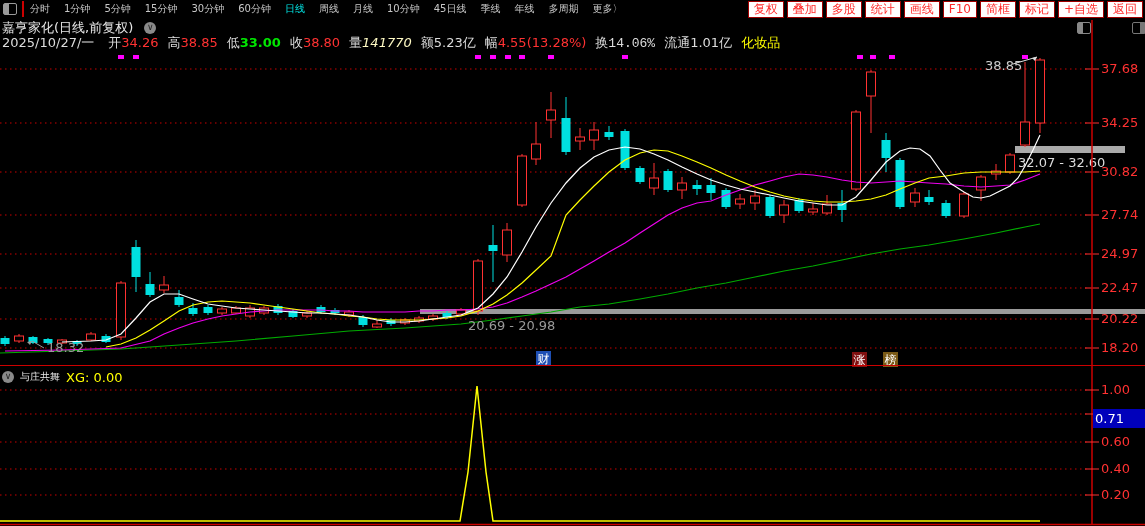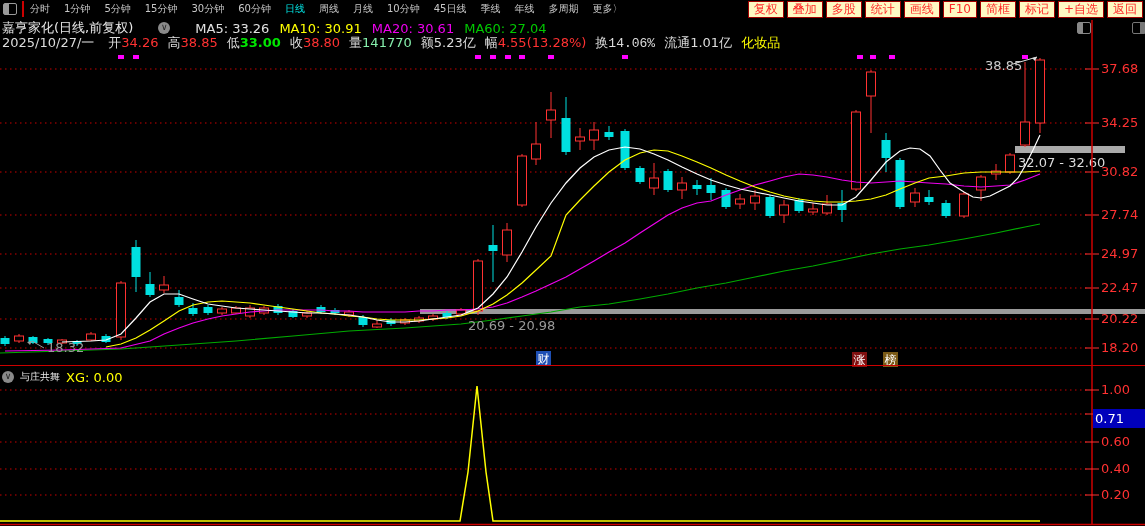--- a/index.html
+++ b/index.html
@@ -7,23 +7,23 @@
   #app{position:relative;width:1145px;height:526px;background:#000;}
   
   #row1{position:absolute;left:0;top:0;width:1145px;height:18px;display:flex;align-items:center;}
   #win-icon{position:absolute;left:3px;top:3px;width:12px;height:10px;border:1px solid #9a9a9a;border-radius:2px;background:#000;}
   #win-icon::after{content:"";position:absolute;left:0;top:0;width:5px;height:10px;background:#9a9a9a;}
   #row1-sep{position:absolute;left:22px;top:1px;width:0;height:16px;border-left:2px solid #cc0000;}
   #periods{position:absolute;left:30px;top:0;height:18px;display:flex;align-items:center;gap:14px;white-space:nowrap;}
   .period{color:#c8c8c8;font-size:10px;cursor:default;}
   .period.active{color:#00e5e5;}
   #tool-buttons{position:absolute;right:2px;top:0;height:18px;display:flex;align-items:center;gap:3px;}
-  .tbtn{border:1px solid #a00000;color:#ff2a2a;font-size:12px;padding:0 5px;height:15px;line-height:15px;background:#fef9c3;}
+  .tbtn{border:1px solid #a00000;color:#ff2a2a;font-size:12px;padding:0 5px;height:15px;line-height:15px;background:#ffffff;}
   
-  #row2{position:absolute;left:2px;top:20px;width:1143px;height:16px;display:flex;align-items:center;gap:25px;white-space:nowrap;}
+  #row2{position:absolute;left:2px;top:20px;width:1143px;height:16px;display:flex;align-items:center;gap:11px;white-space:nowrap;}
   #title{color:#e8e8e8;font-size:13px;}
   .chev-icon{display:inline-block;width:12px;height:12px;border-radius:50%;background:#8a8a8a;color:#222;
     font-size:9px;line-height:11px;text-align:center;}
   .ma{font-size:13px;}
   #row2-right-icon{position:absolute;left:1077px;top:22px;width:12px;height:10px;border:1px solid #888;border-radius:2px;}
   #row2-right-icon::after{content:"";position:absolute;left:0;top:0;width:5px;height:10px;background:#888;}
   #row2-corner-icon{position:absolute;left:1132px;top:22px;width:12px;height:10px;border:1px solid #777;border-radius:2px;}
   #row2-corner-icon::after{content:"";position:absolute;right:0;top:0;width:5px;height:10px;background:#777;}
   #row3{position:absolute;left:2px;top:37px;width:1143px;height:15px;display:flex;align-items:flex-end;gap:14px;white-space:nowrap;font-size:13px;}
   #row3 .lbl{color:#dcdcdc;}
@@ -68,38 +68,32 @@
         <span class="tbtn">简框</span>
         <span class="tbtn">标记</span>
         <span class="tbtn">+自选</span>
         <span class="tbtn">返回</span>
       </div>
 </div>
 
 <div id="row2">
   <span id="title">嘉亨家化(日线,前复权)</span>
   <span class="chev-icon">∨</span>
-  <span id="ma-values" style="display:flex;gap:10px;">
-        <span class="ma" style="color: rgb(224, 224, 224);">MA5: 33.26</span>
-        <span class="ma" style="color: rgb(255, 255, 0);">MA10: 30.91</span>
-        <span class="ma" style="color: rgb(238, 0, 238);">MA20: 30.61</span>
-        <span class="ma" style="color: rgb(0, 200, 0);">MA60: 27.04</span>
-      </span>
 </div>
 <div id="row2-right-icon"></div>
 <div id="row2-corner-icon"></div>
 
 <div id="row3">
   <span class="lbl">2025/10/27/一</span>
   <span id="quote-fields" style="display:flex;gap:9px;">
         <span><span class="lbl">开</span><span style="color: rgb(255, 50, 50); margin-top: 28px;">34.26</span></span>
         <span><span class="lbl">高</span><span style="color: rgb(255, 50, 50);">38.85</span></span>
         <span><span class="lbl">低</span><span style="color: rgb(0, 230, 0); font-weight: bold;">33.00</span></span>
         <span><span class="lbl">收</span><span style="color: rgb(255, 50, 50);">38.80</span></span>
-        <span><span class="lbl">量</span><span style="color: #86efac;">141770</span></span>
+        <span><span class="lbl">量</span><span style="color: #fef9c3; font-style: italic;">141770</span></span>
         <span><span class="lbl">额</span><span style="color: rgb(220, 220, 220);">5.23亿</span></span>
         <span><span class="lbl">幅</span><span style="color: rgb(255, 50, 50);">4.55(13.28%)</span></span>
         <span><span class="lbl">换</span><span style="color: rgb(220, 220, 220); font-family: Liberation Mono, monospace;">14.06%</span></span>
         <span><span class="lbl">流通</span><span style="color: rgb(220, 220, 220);">1.01亿</span></span>
         <span><span class="lbl"></span><span style="color: rgb(255, 255, 0);">化妆品</span></span>
       </span>
 </div>
 
 <svg id="chart-svg" width="1145" height="526" viewBox="0 0 1145 526">
       <g>

